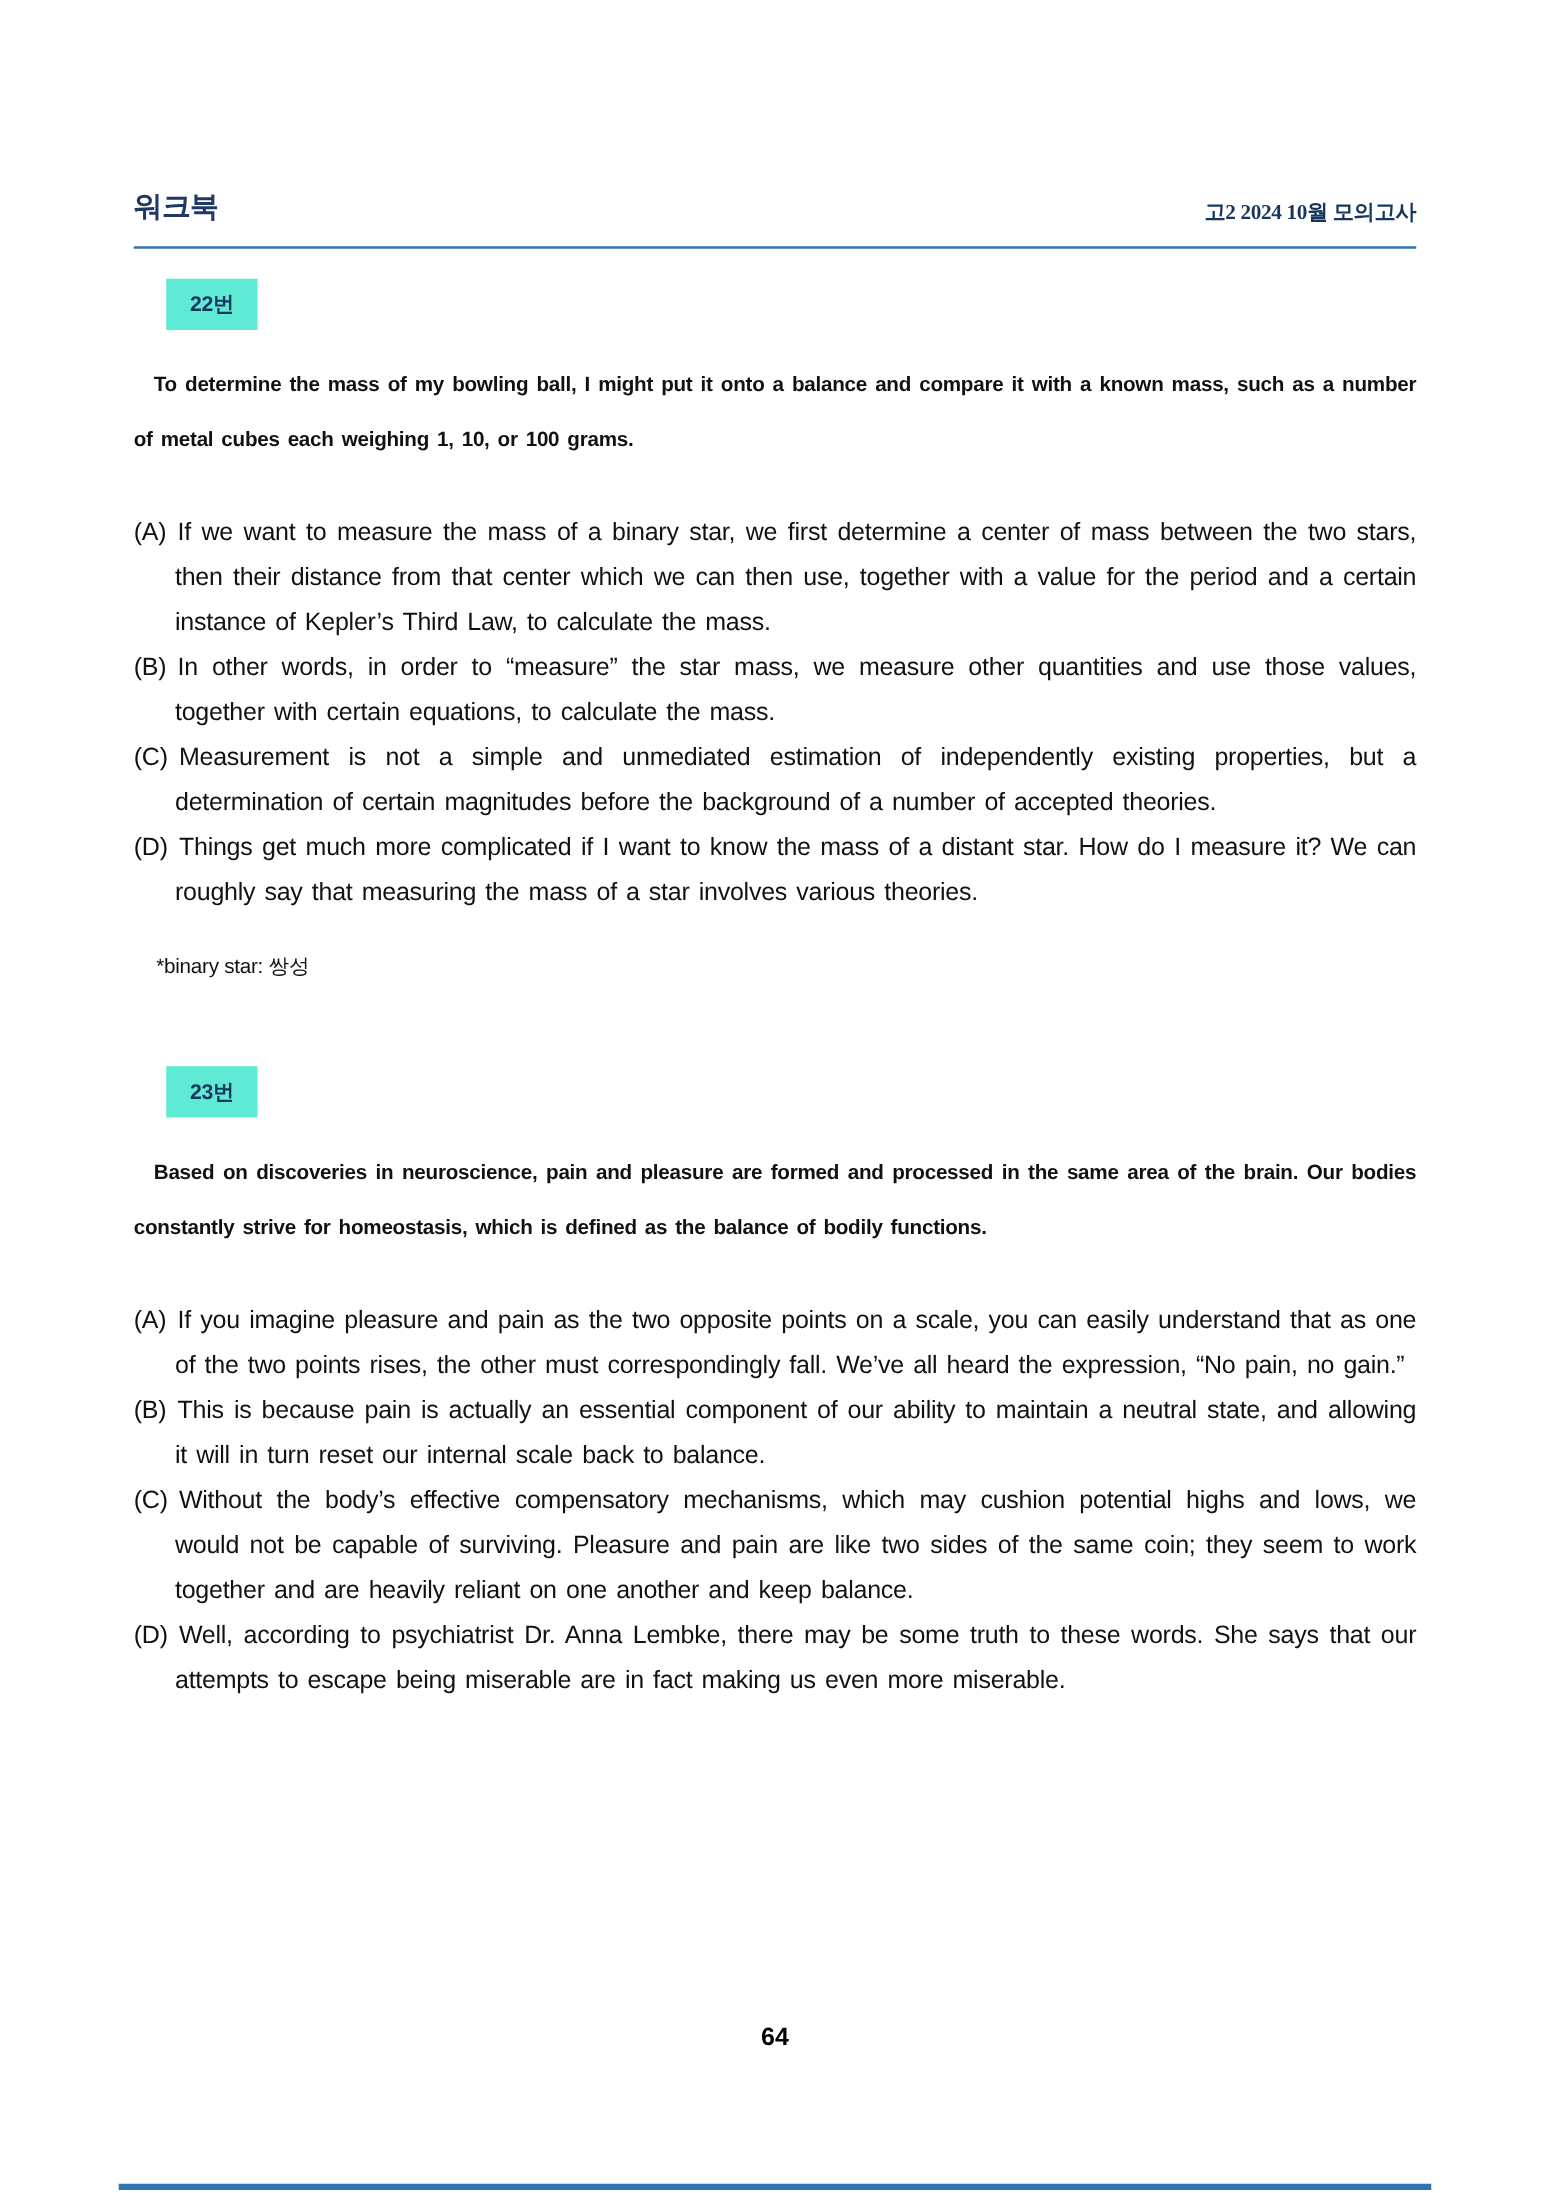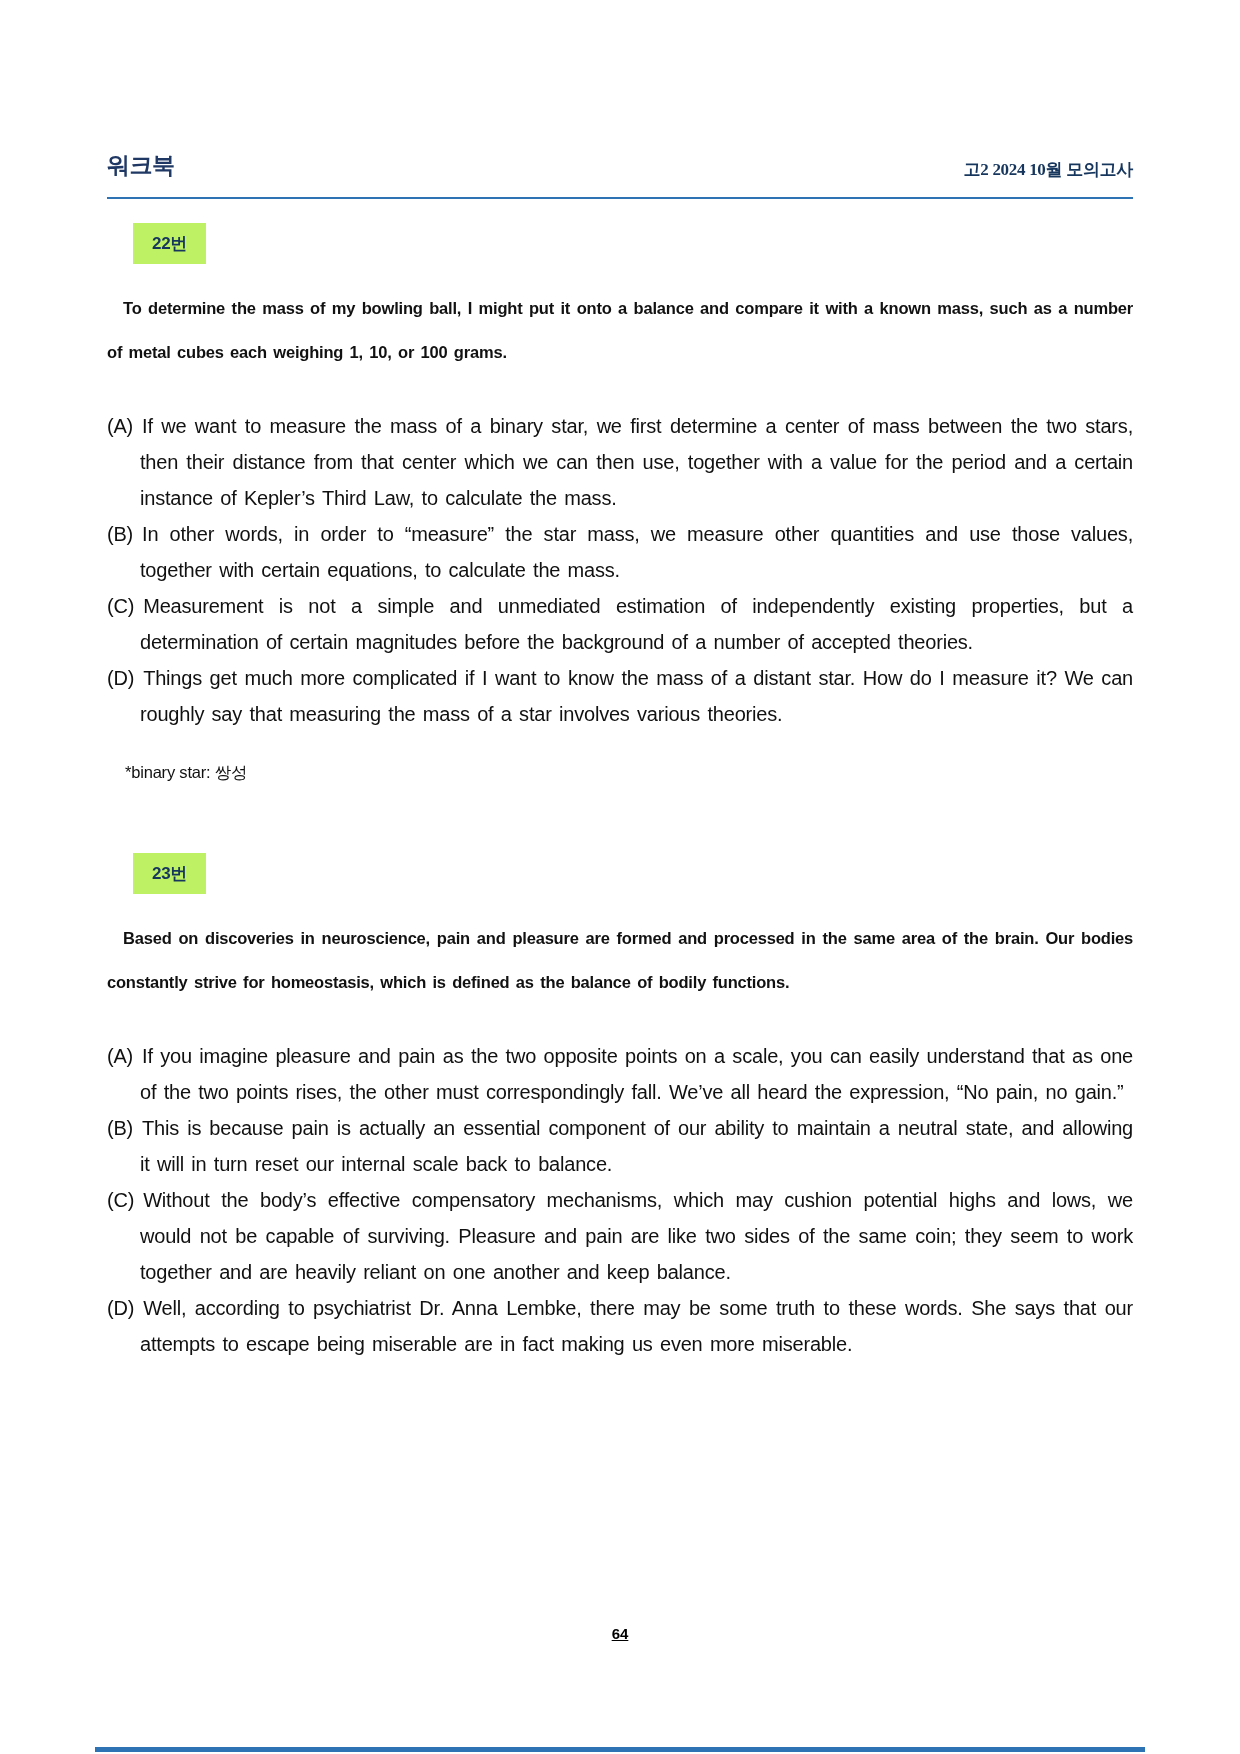--- a/index.html
+++ b/index.html
@@ -37,21 +37,21 @@
   }
   .rule {
     border: none;
     border-top: 2px solid #2E74B5;
     margin: 16px 0 0 0;
   }
   
   .badge {
     display: inline-block;
     margin: 24px 0 0 26px;
-    background: #bef264;
+    background: #5eead4;
     color: #17365D;
     font-weight: 700;
     font-size: 17px;
     padding: 9px 19px;
     letter-spacing: -0.3px;
   }
   .badge.second {
     margin-top: 52px;
   }
   
@@ -88,24 +88,23 @@
     font-size: 16.5px;
     letter-spacing: -0.2px;
   }
   
   .pageno {
     position: absolute;
     left: 0;
     right: 0;
     bottom: 112px;
     text-align: center;
-    font-size: 15px;
+    font-size: 20px;
     font-weight: 700;
     color: #000000;
-    text-decoration: underline;
   }
   .bottombar {
     position: absolute;
     left: 95px;
     width: 1050px;
     bottom: 2px;
     height: 5px;
     background: #2E74B5;
   }
 </style>

